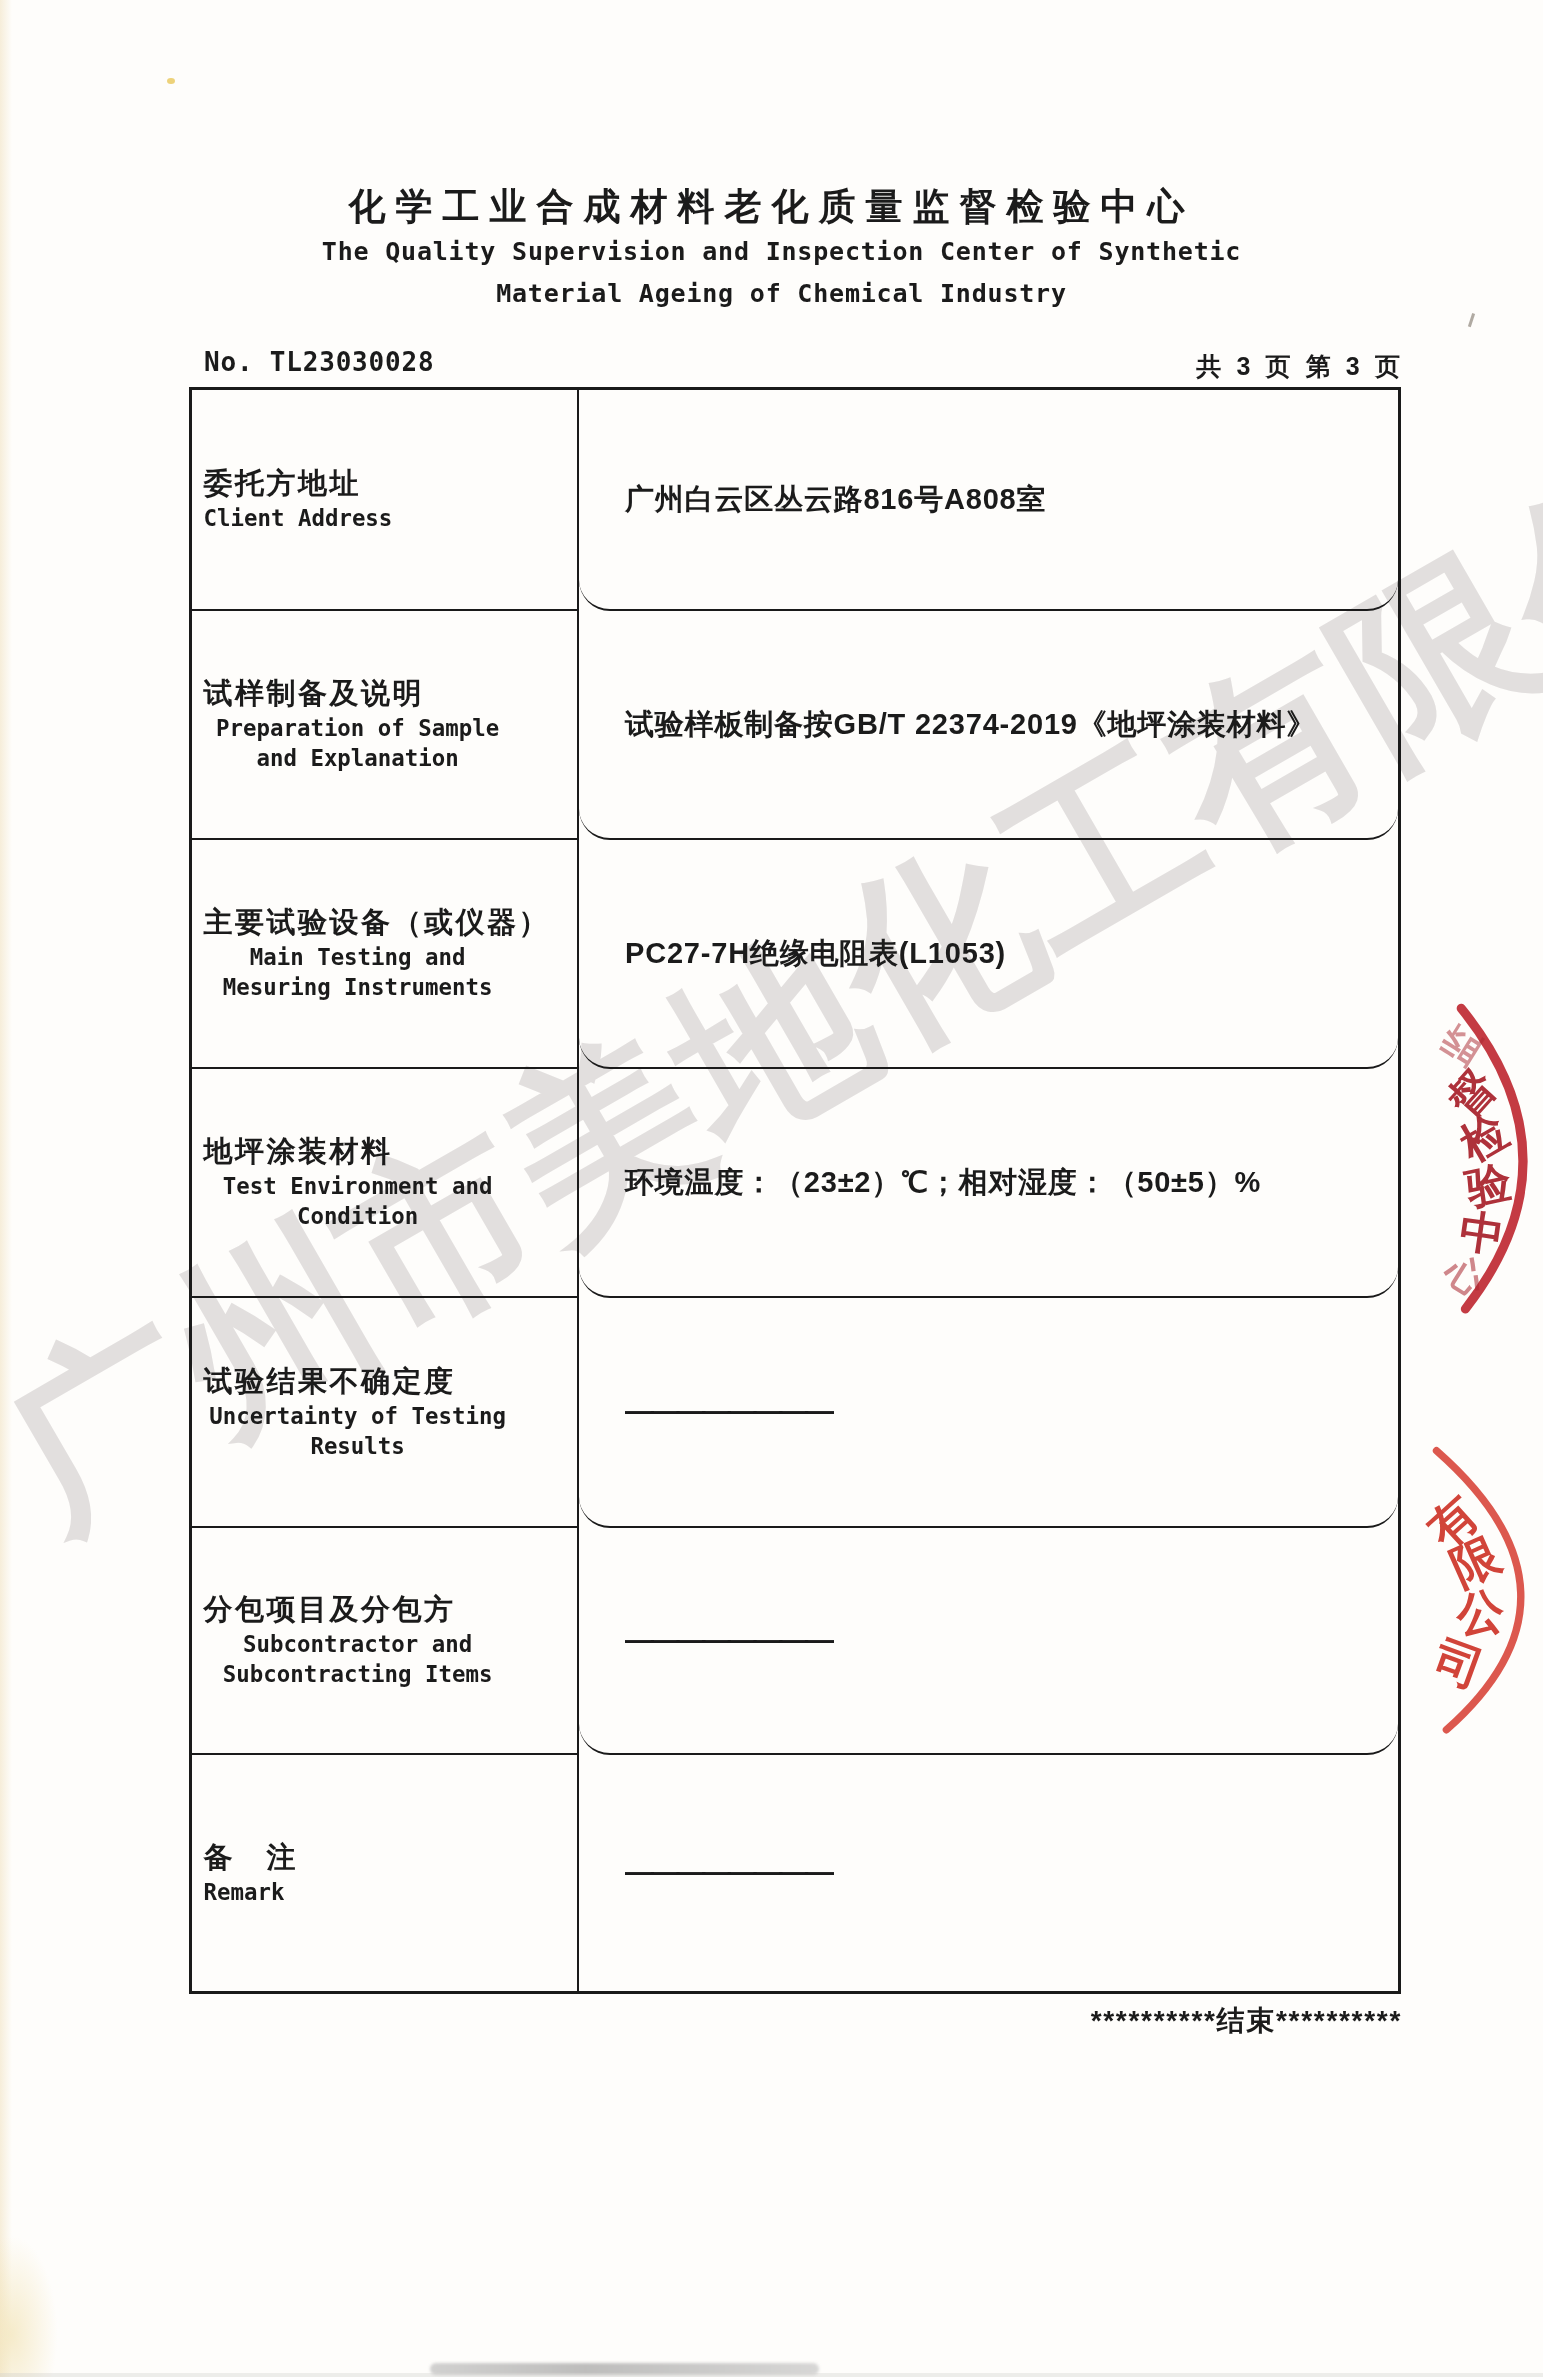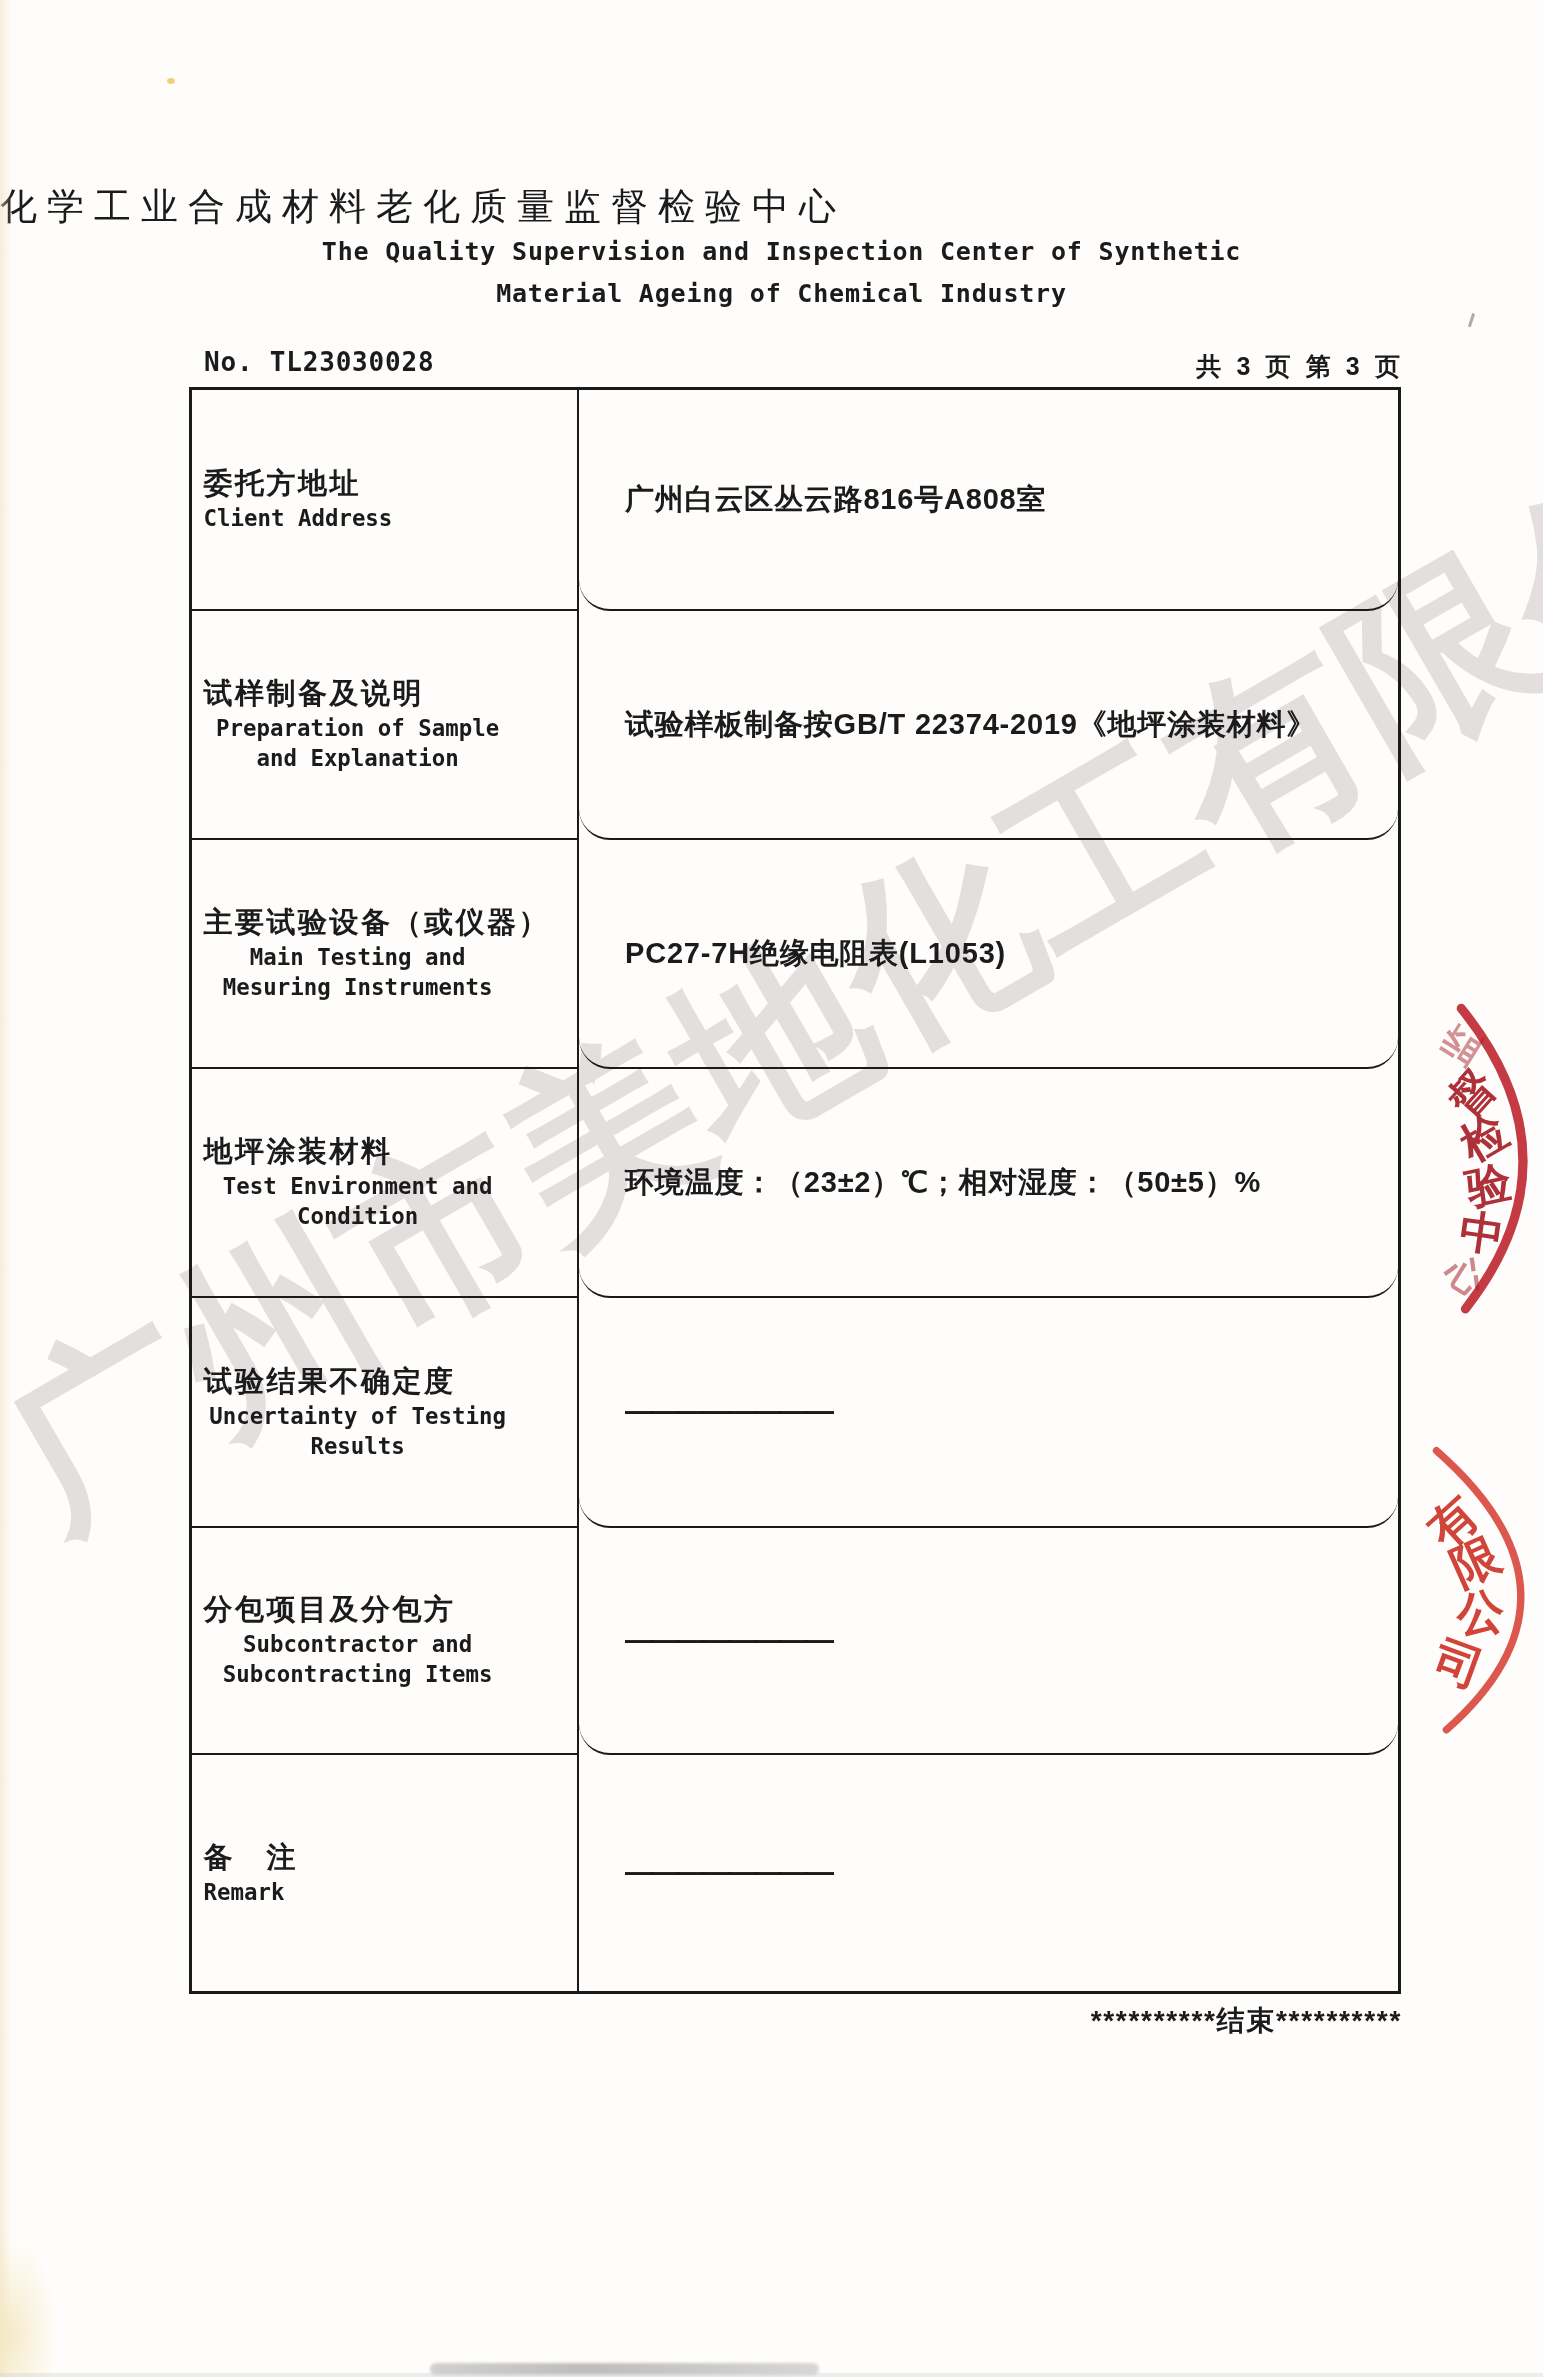--- a/index.html
+++ b/index.html
@@ -12,21 +12,21 @@
   .watermark{
     position:absolute;left:25px;top:1376px;z-index:1;
     font-size:190px;font-weight:700;line-height:190px;white-space:nowrap;
     letter-spacing:1.7px;color:#e2dfde;
     transform:rotate(-30deg);transform-origin:left center;
     user-select:none;
   }
   
   .doc-title{
     position:absolute;top:182px;left:0;width:100%;z-index:2;
-    font-size:37px;font-weight:400;letter-spacing:10px;
+    text-align:center;font-size:37px;font-weight:700;letter-spacing:10px;
   }
   .doc-sub{
     position:absolute;left:10px;width:100%;z-index:2;text-align:center;
     font-family:"DejaVu Sans Mono","Liberation Mono",monospace;
     font-weight:700;font-size:25px;letter-spacing:0.8px;
   }
   .doc-sub.line1{top:237px;}
   .doc-sub.line2{top:279px;}
   .report-no{
     position:absolute;left:204px;top:347px;z-index:2;

